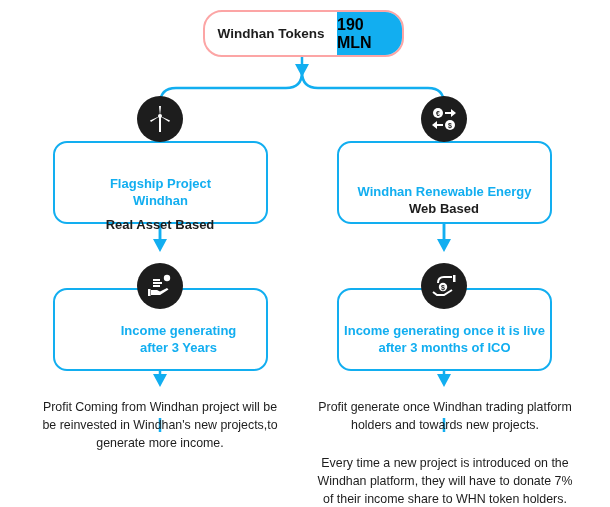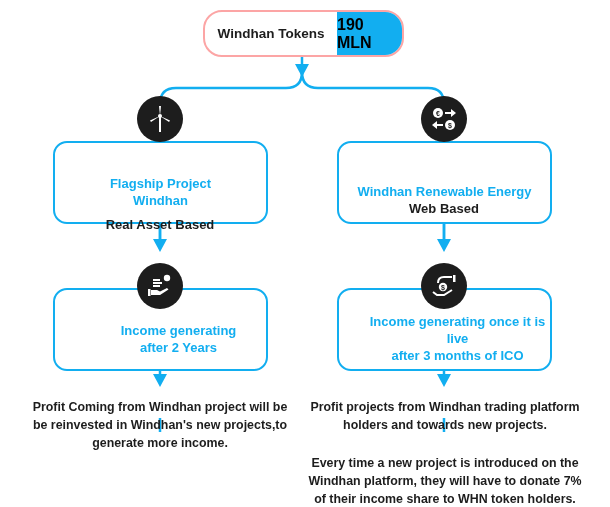--- a/index.html
+++ b/index.html
@@ -12,21 +12,21 @@
   .top-pill .lbl { flex:0 0 132px; display:flex; align-items:center; justify-content:center;
                    font-weight:bold; font-size:13.5px; color:#1d1d1d; }
   .top-pill .val { flex:1; background:#12aef0; color:#000000; display:flex; align-items:center;
                    justify-content:center; font-weight:bold; font-size:16px; }
   .box { position:absolute; width:215px; height:83px; border:2.5px solid #12aef0; border-radius:14px;
          box-sizing:border-box; background:#fff; display:flex; align-items:center; justify-content:center;
          text-align:center; color:#12aef0; font-weight:bold; font-size:13px; line-height:17px; padding-top:18px; }
   .icon-circle { position:absolute; width:46px; height:46px; border-radius:50%; background:#1d1d1d;
                  display:flex; align-items:center; justify-content:center; }
   .mid-label { position:absolute; width:200px; text-align:center; font-weight:bold; font-size:13px; color:#1d1d1d; }
-  .para { position:absolute; text-align:center; font-weight:bold; font-size:12.4px; line-height:18px; color:#1d1d1d; }
+  .para { position:absolute; text-align:center; font-weight:normal; font-size:12.4px; line-height:18px; color:#1d1d1d; }
 </style>
 </head>
 <body>
 
 <svg id="connectors" viewBox="0 0 610 507">
   <g fill="none" stroke="#12aef0" stroke-width="2.5">
 
     <path d="M302 46 V72"></path>
 
     <path d="M302 72 Q302 88 286 88 H176 Q160 88 160 104 V112"></path>
@@ -104,37 +104,37 @@
     <text x="20" y="21.5" font-size="7" text-anchor="middle" fill="#1d1d1d" font-family="Liberation Sans, sans-serif" font-weight="bold">$</text>
   </svg>
 </div>
 
 <div class="mid-label" style="left:60px; top:217px;">Real Asset Based</div>
 <div class="mid-label" style="left:344px; top:201px;">Web Based</div>
 
 <div class="box" style="left:53px; top:288px;padding-left:36px;">
   <div>
     <div>Income generating</div>
-    <div>after 2 Years</div>
+    <div>after 3 Years</div>
   </div>
 </div>
 <div class="icon-circle" style="left:137px; top:263px;">
   <svg width="26" height="24" viewBox="0 0 26 24">
     <g fill="#fff">
       <rect x="6" y="5" width="7" height="2"></rect>
       <rect x="6" y="8" width="9" height="2"></rect>
       <rect x="6" y="11" width="7" height="2"></rect>
       <rect x="1" y="15" width="2.5" height="7"></rect>
       <path d="M4 16 H10 L13 17.5 L20 14 L21.5 15.5 L13 21 H4 Z"></path>
       <circle cx="20" cy="4" r="3.2"></circle>
     </g>
   </svg>
 </div>
 
-<div class="box" style="left:337px; top:288px;padding-left:26px;">
+<div class="box" style="left:337px; top:288px;">
   <div>
     <div>Income generating once it is live</div>
     <div>after 3 months of ICO</div>
   </div>
 </div>
 <div class="icon-circle" style="left:421px; top:263px;">
   <svg width="28" height="26" viewBox="0 0 28 26">
     <g fill="none" stroke="#fff" stroke-width="2">
       <path d="M8 10 Q8 4 14 4 H22"></path>
       <path d="M3 19 L7 22 H14 L22 17"></path>
@@ -147,21 +147,21 @@
   </svg>
 </div>
 
 <div class="para" style="left:18px; top:398px; width:284px;">
   <div>Profit Coming from Windhan project will be</div>
   <div>be reinvested in Windhan's new projects,to</div>
   <div>generate more income.</div>
 </div>
 
 <div class="para" style="left:302px; top:398px; width:286px;">
-  <div>Profit projects from Windhan trading platform</div>
+  <div>Profit generate once Windhan trading platform</div>
   <div>holders and towards new projects.</div>
 </div>
 
 <div class="para" style="left:302px; top:454px; width:286px;">
   <div>Every time a new project is introduced on the</div>
   <div>Windhan platform, they will have to donate 7%</div>
   <div>of their income share to WHN token holders.</div>
 </div>
 
 </body></html>

